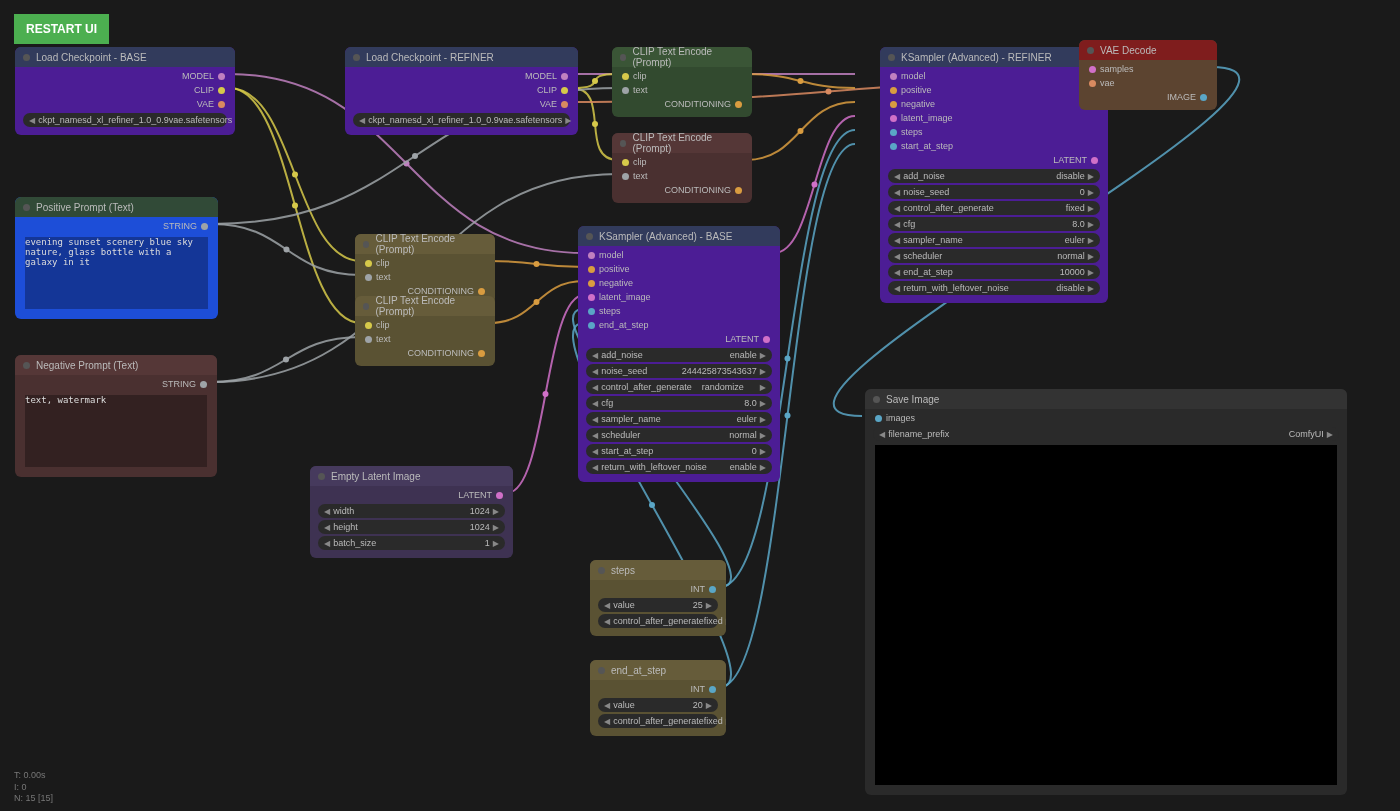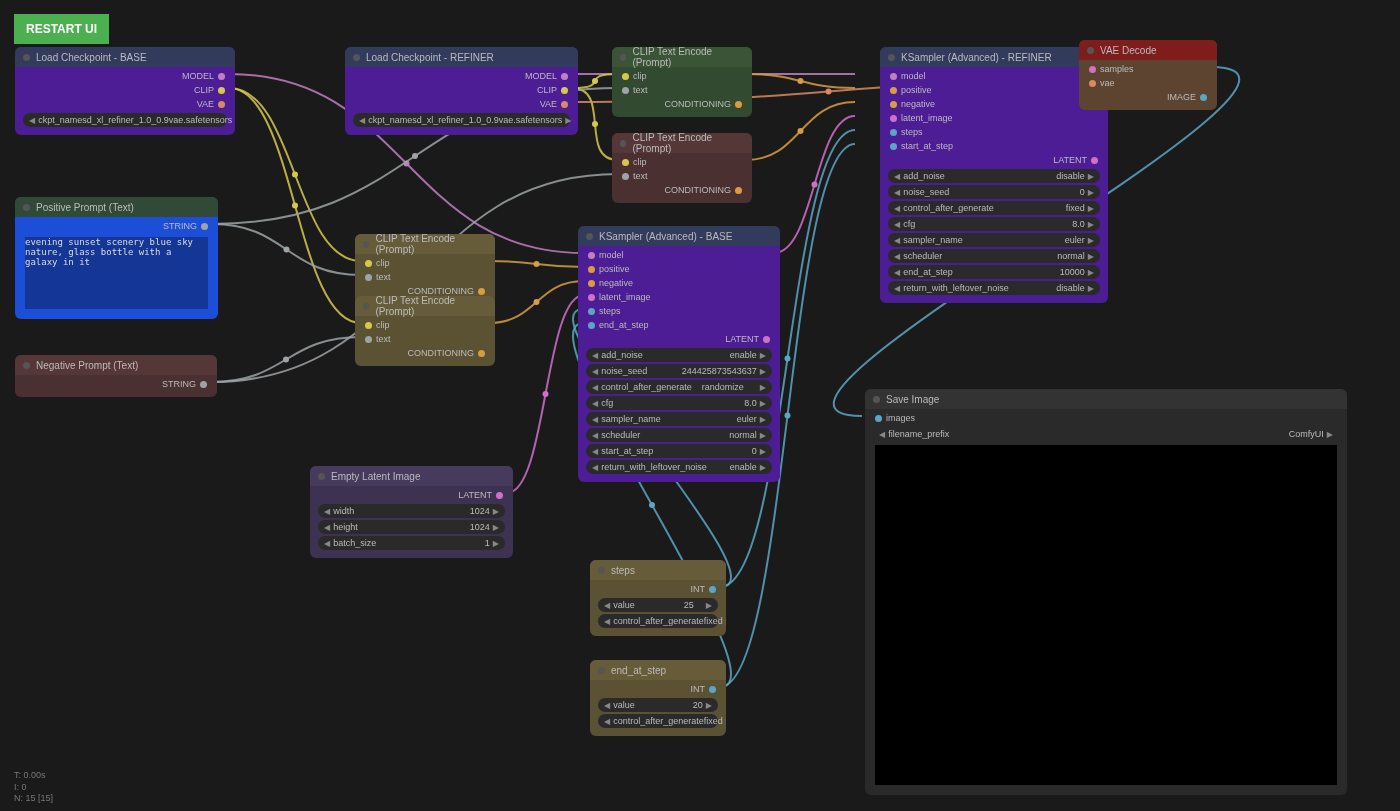--- a/index.html
+++ b/index.html
@@ -286,20 +286,21 @@
         <span>Negative Prompt (Text)</span>
       </div>
       <div class="node-body">
         <div class="port-row">
           <span></span>
           <span class="port-right">
             <span>STRING</span>
             <span class="port-dot" style="background: rgb(158, 163, 167);"></span>
           </span>
         </div>
+        <div class="textbox" style="height: 72px;">text, watermark</div>
       </div>
     </div>
     <div class="node c-olive" style="left: 355px; top: 234px; width: 140px;">
       <div class="node-title">
         <span class="dot"></span>
         <span>CLIP Text Encode (Prompt)</span>
       </div>
       <div class="node-body">
         <div class="port-row">
           <span class="port-left">
@@ -656,21 +657,21 @@
         <div class="port-row">
           <span></span>
           <span class="port-right">
             <span>INT</span>
             <span class="port-dot" style="background: rgb(90, 166, 198);"></span>
           </span>
         </div>
         <div class="widget">
           <span class="arrow">◀</span>
           <span style="flex: 1 1 0%; padding-left: 3px;">value</span>
-          <span style="padding-right: 12px;">25</span>
+          <span style="padding-right: 3px;">25</span>
           <span class="arrow">▶</span>
         </div>
         <div class="widget">
           <span class="arrow">◀</span>
           <span style="flex: 1 1 0%; padding-left: 3px;">control_after_generate</span>
           <span style="padding-right: 3px;">fixed</span>
           <span class="arrow">▶</span>
         </div>
       </div>
     </div>

